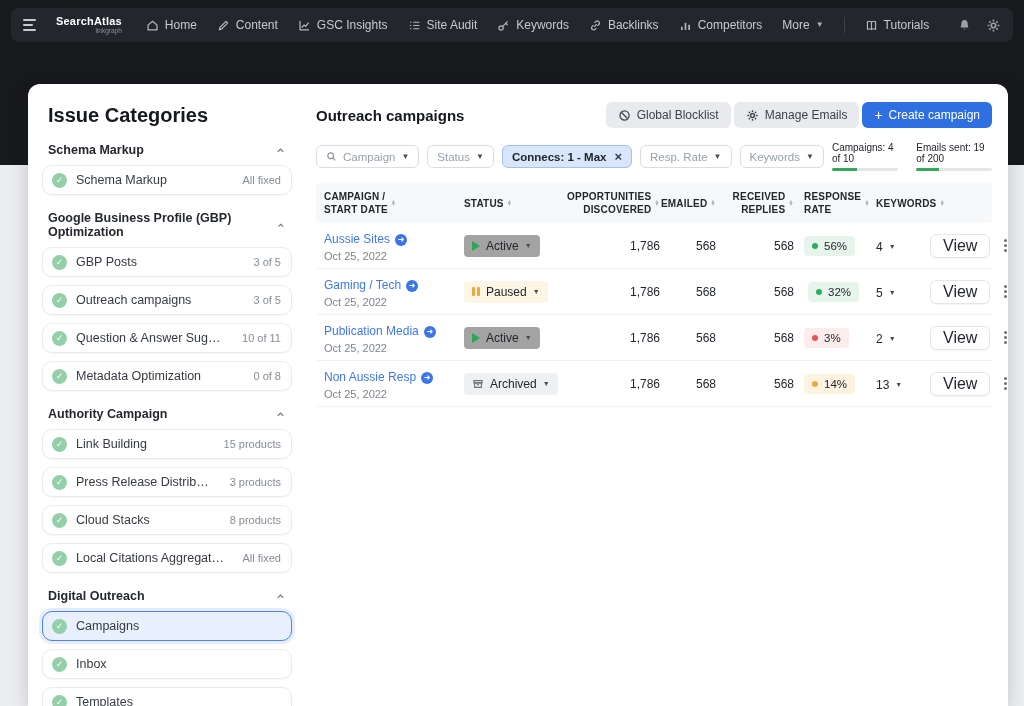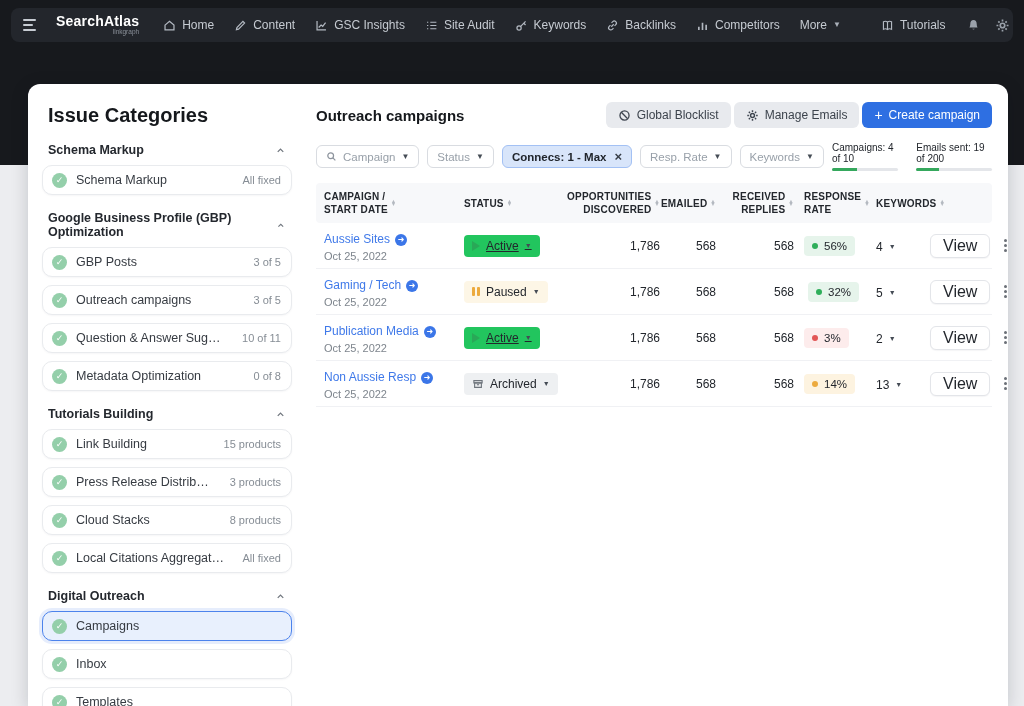--- a/index.html
+++ b/index.html
@@ -7,21 +7,21 @@
   body { position:relative; background:#ecedf0; font-family:"Liberation Sans","DejaVu Sans",sans-serif; }
 
   
   .dark-band { position:absolute; top:0; left:0; width:1024px; height:165px; background:#17191d; z-index:0; }
   .topbar { position:absolute; top:8px; left:11px; right:11px; height:34px; background:#23262c; border-radius:8px;
             display:flex; align-items:center; padding:0 12px; gap:20px; z-index:2; }
   .hamburger { display:flex; flex-direction:column; gap:3px; cursor:pointer; }
   .hamburger span { display:block; height:2px; background:#c7ccd3; border-radius:1px; }
   .hamburger span:nth-child(1){ width:13px; } .hamburger span:nth-child(2){ width:10px; } .hamburger span:nth-child(3){ width:13px; }
   .logo { display:flex; flex-direction:column; align-items:flex-end; line-height:1; margin-right:4px; }
-  .logo-main { color:#fff; font-weight:bold; font-size:14px; letter-spacing:.2px; }
+  .logo-main { color:#fff; font-weight:bold; font-size:11px; letter-spacing:.2px; }
   .logo-sub { color:#8a9099; font-size:6.5px; margin-top:1px; }
   .nav-item { display:flex; align-items:center; gap:6px; color:#c6cbd2; font-size:12px; cursor:pointer; white-space:nowrap; }
   .nav-item svg { flex-shrink:0; }
   .caret { font-size:8px; color:#aab0b9; line-height:1; }
   .nav-divider { width:1px; height:16px; background:#3c4148; }
   .topbar-right { margin-left:auto; display:flex; align-items:center; gap:14px; }
 
   
   .card { position:absolute; left:28px; top:84px; width:980px; height:622px; background:#fff;
           border-radius:12px 12px 0 0; box-shadow:0 4px 18px rgba(10,15,25,.18); z-index:1;
@@ -76,21 +76,21 @@
   .th.right { justify-content:flex-end; text-align:right; }
   .sort { display:inline-flex; flex-direction:column; line-height:.6; font-size:5.5px; color:#b4b9c0; }
   .row { padding:5px 8px; border-bottom:1px solid #f0f1f4; min-height:30px; }
   .cname { line-height:1.3; }
   .cname .link { color:#3f79e9; font-size:12px; cursor:pointer; display:inline-flex; align-items:center; gap:5px; }
   .send-ic { width:12px; height:12px; border-radius:50%; background:#3b76e8; color:#fff; font-size:8px;
              display:inline-flex; align-items:center; justify-content:center; }
   .cdate { font-size:11px; color:#7e858d; }
   .pill-status { display:inline-flex; align-items:center; gap:6px; height:22px; padding:0 8px; border-radius:4px;
                  font-size:12px; color:#23272d; cursor:pointer; }
-  .st-active { background:#22c55e;text-decoration:underline; } .st-paused { background:#fdf6e6; } .st-archived { background:#eef0f2; }
+  .st-active { background:#a3a3a3; } .st-paused { background:#fdf6e6; } .st-archived { background:#eef0f2; }
   .play { width:0; height:0; border-left:8px solid #29a857; border-top:5px solid transparent; border-bottom:5px solid transparent; }
   .pause { display:inline-flex; gap:2px; } .pause i { width:3px; height:9px; background:#ecaa3e; border-radius:1px; }
   .caret-s { font-size:7px; color:#454c55; }
   .num { font-size:12px; color:#23272d; text-align:right; }
   .pill-resp { display:inline-flex; align-items:center; gap:6px; height:20px; padding:0 8px; border-radius:4px;
                font-size:11.5px; color:#23272d; }
   .rp-g { background:#e6f4eb;justify-content:center; } .rp-r { background:#fdecec; } .rp-o { background:#fdf3e0; }
   .dot { width:6px; height:6px; border-radius:50%; }
   .dot-g { background:#2fae5a; } .dot-r { background:#e25555; } .dot-o { background:#ecaa3e; }
   .kw { display:inline-flex; align-items:center; gap:6px; font-size:12px; color:#23272d; cursor:pointer; padding-left:4px; }
@@ -226,21 +226,21 @@
       <span class="side-label">Question &amp; Answer Suggestions</span>
       <span class="side-meta">10 of 11</span>
     </div>
     <div class="side-item">
       <span class="check">✓</span>
       <span class="side-label">Metadata Optimization</span>
       <span class="side-meta">0 of 8</span>
     </div>
 
     <div class="section-head">
-      <span class="section-label">Tutorials Building</span>
+      <span class="section-label">Authority Campaign</span>
       <svg width="11" height="11" viewBox="0 0 16 16" fill="none" stroke="#70767e" stroke-width="1.8">
           <polyline points="4,10 8,6 12,10"></polyline>
         </svg>
     </div>
     <div class="side-item">
       <span class="check">✓</span>
       <span class="side-label">Link Building</span>
       <span class="side-meta">15 products</span>
     </div>
     <div class="side-item">

